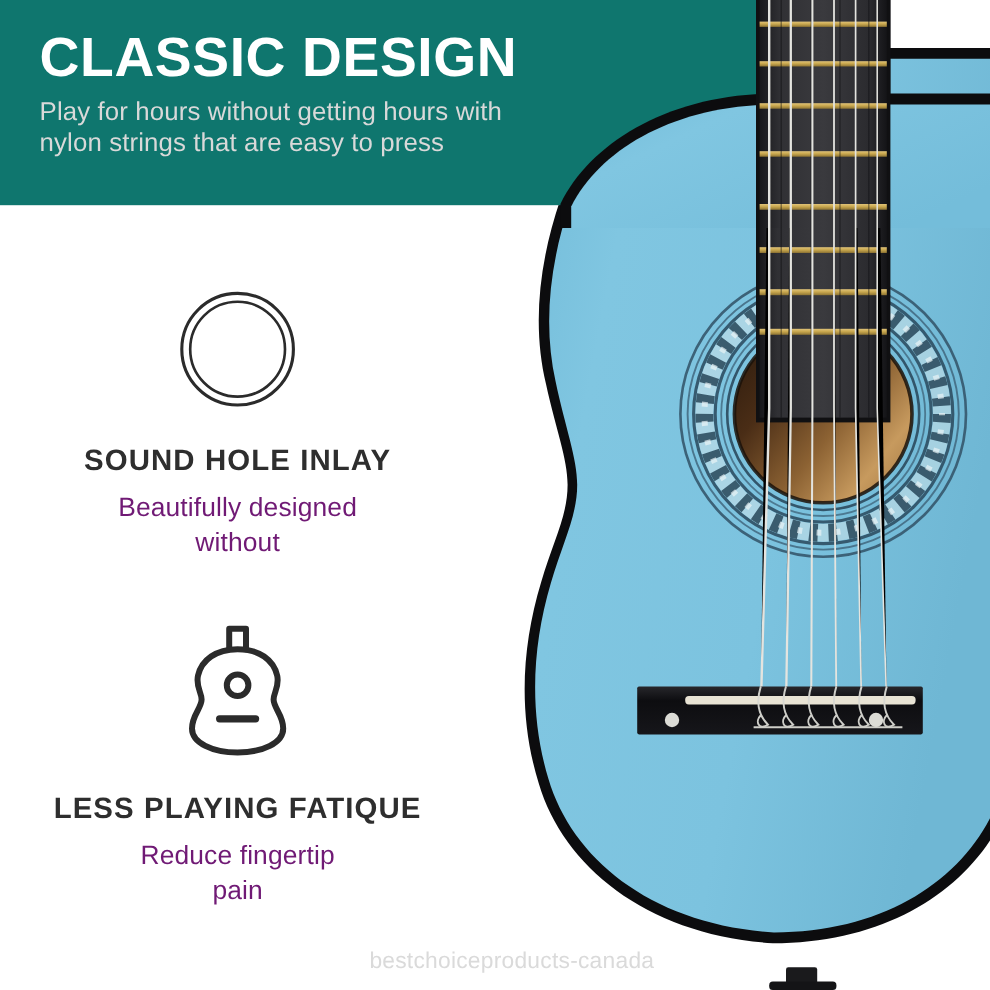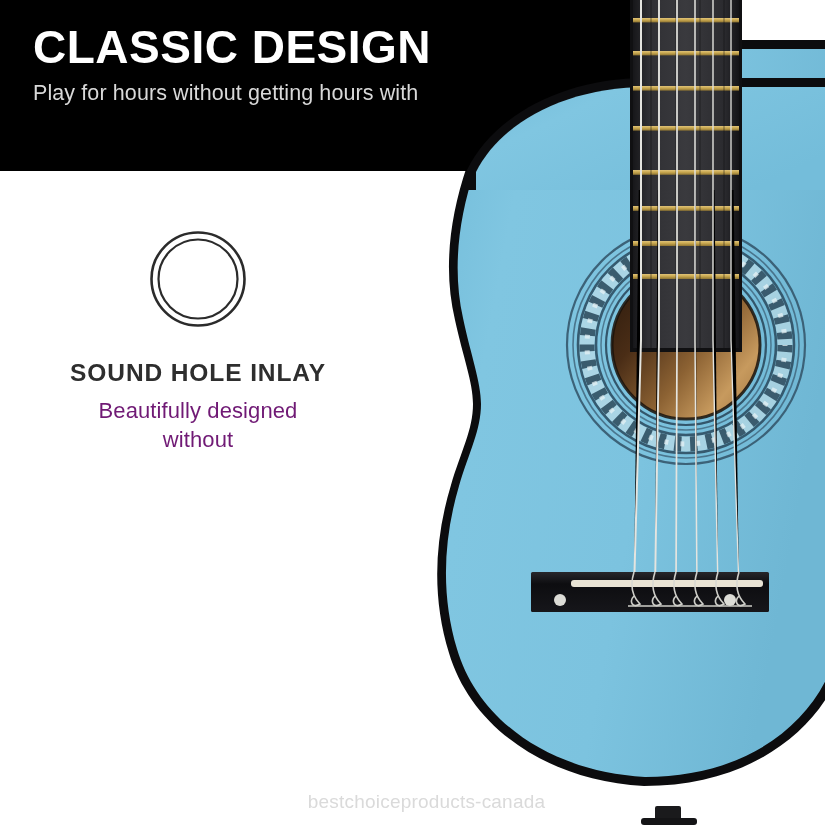--- a/index.html
+++ b/index.html
@@ -25,21 +25,21 @@
     overflow: hidden;
   }
   .guitar-svg { display: block; }
 
   
   .header-band {
     position: absolute;
     left: 0; top: 0;
     width: 714px;
     height: 171px;
-    background: #000000;
+    background: #0f766e;
     z-index: 5;
   }
   .header-inner {
     position: absolute;
     left: 33px;
     top: 20px;
     width: 500px;
   }
   .header-title {
     margin: 0;
@@ -69,21 +69,21 @@
   }
 
   
   .feature {
     position: absolute;
     left: 0;
     width: 396px;
     text-align: center;
     z-index: 8;
   }
-  .feature-1 { top: 220px; }
+  .feature-1 { top: 232px; }
   .feature-2 { top: 512px; }
 
   .feature-icon {
     height: 118px;
     display: flex;
     align-items: center;
     justify-content: center;
   }
   .feature-2 .feature-icon { height: 126px; }
 
@@ -284,20 +284,21 @@
         <rect x="641" y="818" width="56" height="7" rx="3" fill="#141416"></rect>
       </g>
     </svg>
   </div>
 
   <div class="header-band">
     <div class="header-inner">
       <h1 class="header-title">CLASSIC DESIGN</h1>
       <p class="header-sub">
         <span>Play for hours without getting hours with</span>
+        <span>nylon strings that are easy to press</span>
       </p>
     </div>
   </div>
 
   <svg class="band-cutout" width="420" height="190" viewBox="405 0 420 190" style="left:405px; top:0;" xmlns="http://www.w3.org/2000/svg">
     <defs>
       <linearGradient id="bodyGrad2" x1="0" y1="0" x2="1" y2="0.6">
         <stop offset="0%" stop-color="#74bdda"></stop>
         <stop offset="30%" stop-color="#80c6e1"></stop>
         <stop offset="100%" stop-color="#74bdda"></stop>
@@ -356,16 +357,45 @@
         <circle cx="50" cy="50" r="39.5" fill="none" stroke="#2b2b2b" stroke-width="2.2"></circle>
       </svg>
     </div>
     <p class="feature-title">SOUND HOLE INLAY</p>
     <p class="feature-desc">
       <span>Beautifully designed</span>
       <span>without</span>
     </p>
   </div>
 
+  <div class="feature feature-2">
+    <div class="feature-icon">
+      <svg width="96" height="112" viewBox="0 0 96 112" xmlns="http://www.w3.org/2000/svg">
+        <g fill="none" stroke="#2b2b2b" stroke-width="5" stroke-linejoin="round" stroke-linecap="round">
+
+          <path d="M 41,22 L 41,5 L 55,5 L 55,22"></path>
+
+          <path d="M 48,22
+                   C 30,22 18,31 15,44
+                   C 13,53 18,58 18,64
+                   C 18,71 10,77 10,88
+                   C 10,100 27,108 48,108
+                   C 69,108 86,100 86,88
+                   C 86,77 78,71 78,64
+                   C 78,58 83,53 81,44
+                   C 78,31 66,22 48,22 Z"></path>
+
+          <circle cx="48" cy="52" r="9"></circle>
+
+          <path d="M 33,80 L 63,80" stroke-width="6"></path>
+        </g>
+      </svg>
+    </div>
+    <p class="feature-title">LESS PLAYING FATIQUE</p>
+    <p class="feature-desc">
+      <span>Reduce fingertip</span>
+      <span>pain</span>
+    </p>
+  </div>
 
   <div class="watermark">bestchoiceproducts-canada</div>
 
 </div>
 
 </body></html>

